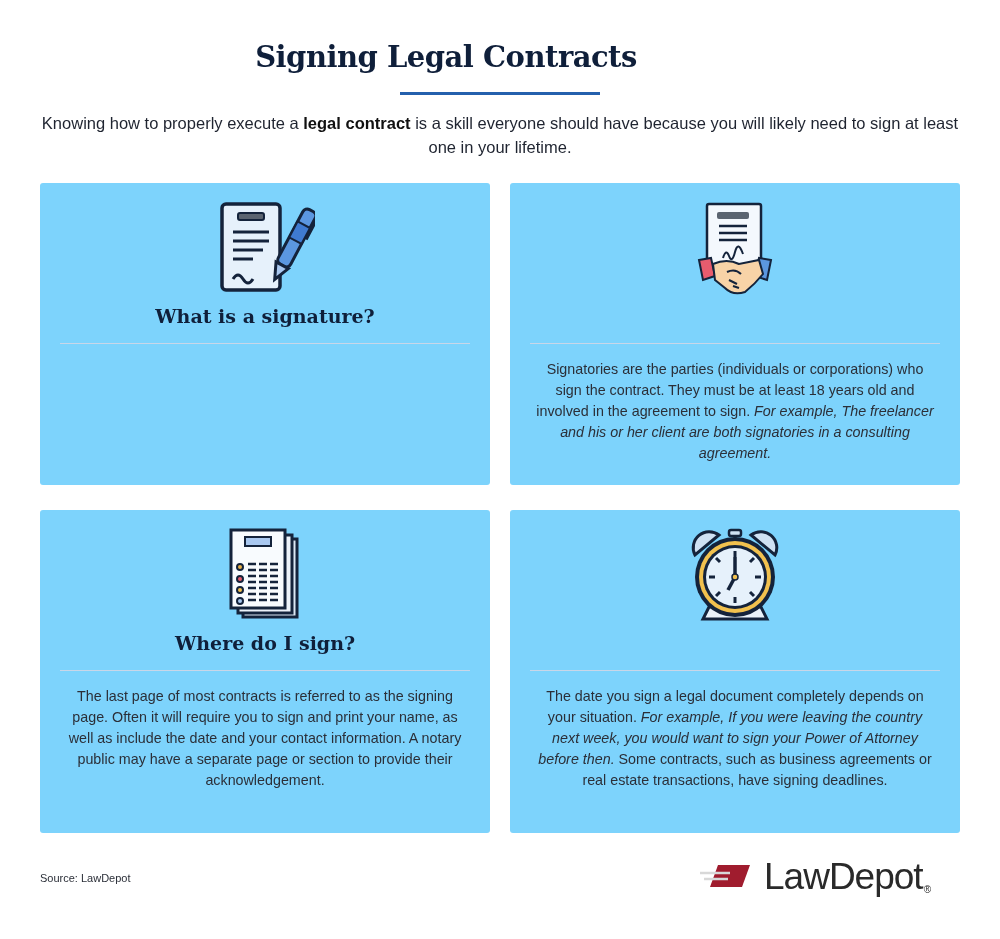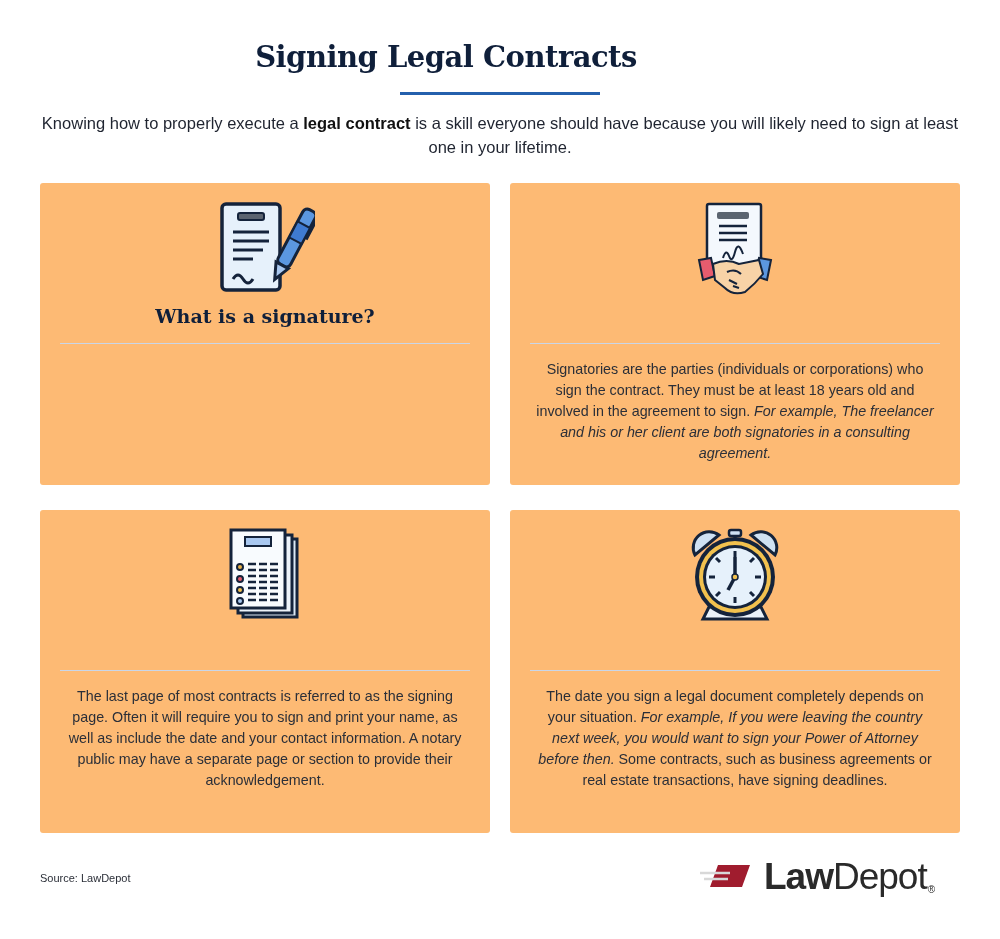--- a/index.html
+++ b/index.html
@@ -14,21 +14,21 @@
     .title-rule {
       position: absolute; top: 92px; left: 400px; width: 200px; height: 3px; background: #2460ad;
     }
     .intro {
       position: absolute; top: 111px; left: 30px; width: 940px; text-align: center;
       font-size: 16.5px; line-height: 24px; color: #1f2430;
     }
     .intro b { font-weight: bold; color: #111; }
 
     .card {
-      position: absolute; width: 450px; background: #fdba74; border-radius: 3px;
+      position: absolute; width: 450px; background: #7dd3fc; border-radius: 3px;
     }
     .card.c1 { left: 40px; top: 183px; height: 302px; }
     .card.c2 { left: 510px; top: 183px; height: 302px; }
     .card.c3 { left: 40px; top: 510px; height: 323px; }
     .card.c4 { left: 510px; top: 510px; height: 323px; }
 
     .card .icon { position: absolute; left: 175px; top: 17px; width: 100px; height: 95px; }
     .card .icon svg { width: 100%; height: 100%; display: block; }
     .card h2 {
       position: absolute; top: 122px; left: 0; width: 450px; text-align: center;
@@ -45,21 +45,21 @@
 
     .source {
       position: absolute; top: 872px; left: 40px; font-size: 11px; color: #2b2f38;
     }
     .logo {
       position: absolute; left: 700px; top: 855px; width: 260px; height: 42px;
       display: flex; align-items: center;
     }
     .logo-mark { width: 52px; height: 28px; margin-right: 12px; }
     .logo-text { font-size: 37px; color: #2a2a2a; letter-spacing: -1px; line-height: 1; }
-    .logo-law { font-weight: bold; }
+    .logo-law { font-weight: normal; }
     .logo-depot { font-weight: normal; }
     .logo-reg { font-size: 10px; vertical-align: bottom; margin-left: 1px; }
   </style>
 </head>
 <body>
 
 <div class="title">Signing Legal Contracts</div>
 <div class="title-rule"></div>
 <p class="intro"><span>Knowing how to properly execute a </span><b>legal contract</b><span> is a skill everyone should have because you will likely need to sign at least one in your lifetime.</span></p>
 
@@ -119,20 +119,21 @@
         <line x1="33" y1="37" x2="64" y2="37"></line>
           <line x1="33" y1="43" x2="64" y2="43"></line>
         <line x1="33" y1="49" x2="64" y2="49"></line>
           <line x1="33" y1="55" x2="64" y2="55"></line>
         <line x1="33" y1="61" x2="64" y2="61"></line>
           <line x1="33" y1="67" x2="64" y2="67"></line>
         <line x1="33" y1="73" x2="64" y2="73"></line>
       </g>
     </svg>
   </div>
+  <h2>Where do I sign?</h2>
   <div class="rule"></div>
   <p class="body"><span>The last page of most contracts is referred to as the signing page. Often it will require you to sign and print your name, as well as include the date and your contact information. A notary public may have a separate page or section to provide their acknowledgement.</span></p>
 </div>
 
 <div class="card c4">
   <div class="icon">
     <svg viewBox="0 0 100 95">
       <path d="M10 28 a16 16 0 0 1 24 -20 Z" fill="#cfe1f3" stroke="#14233b" stroke-width="3"></path>
       <path d="M90 28 a16 16 0 0 0 -24 -20 Z" fill="#cfe1f3" stroke="#14233b" stroke-width="3"></path>
       <rect x="44" y="3" width="12" height="6" rx="2" fill="#cfe1f3" stroke="#14233b" stroke-width="2.5"></rect>

